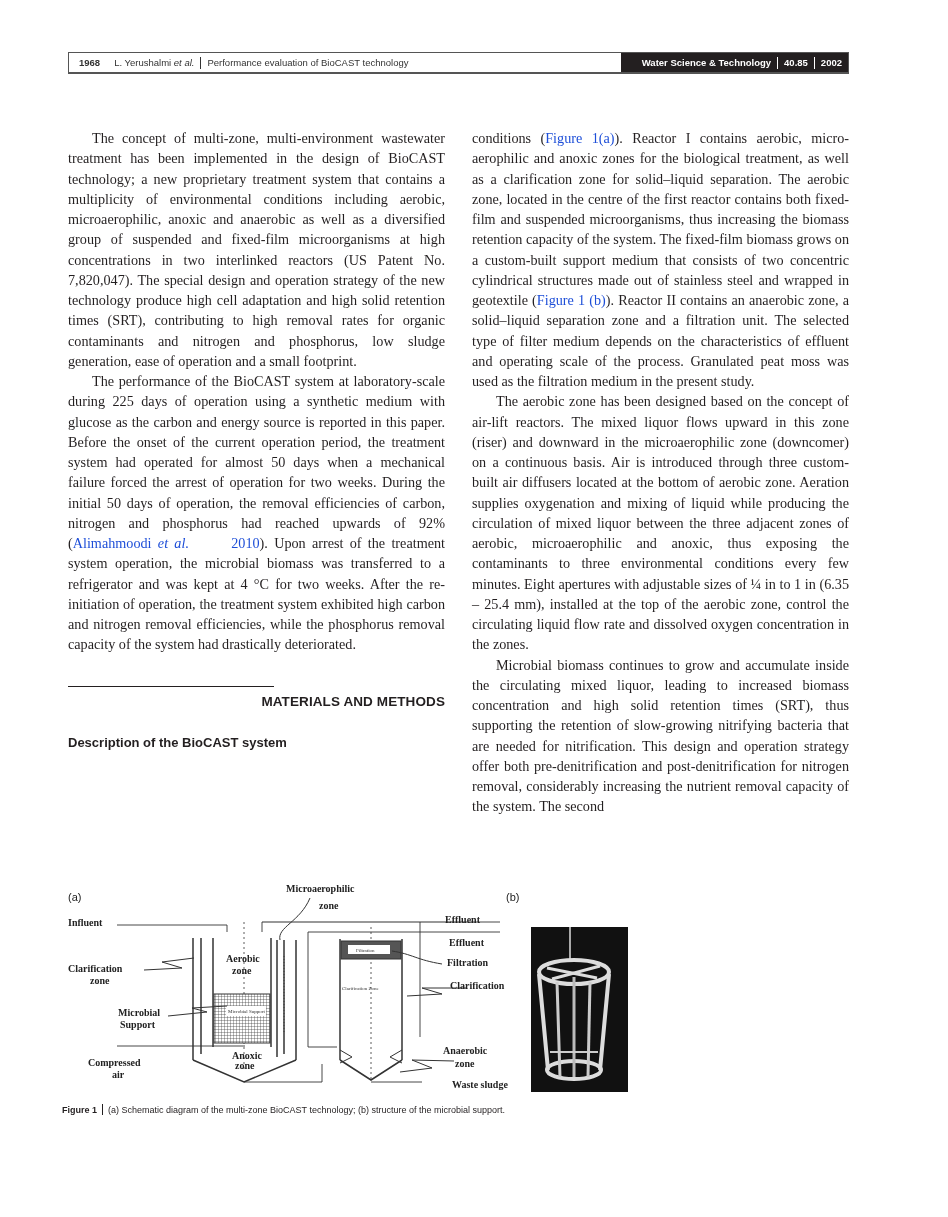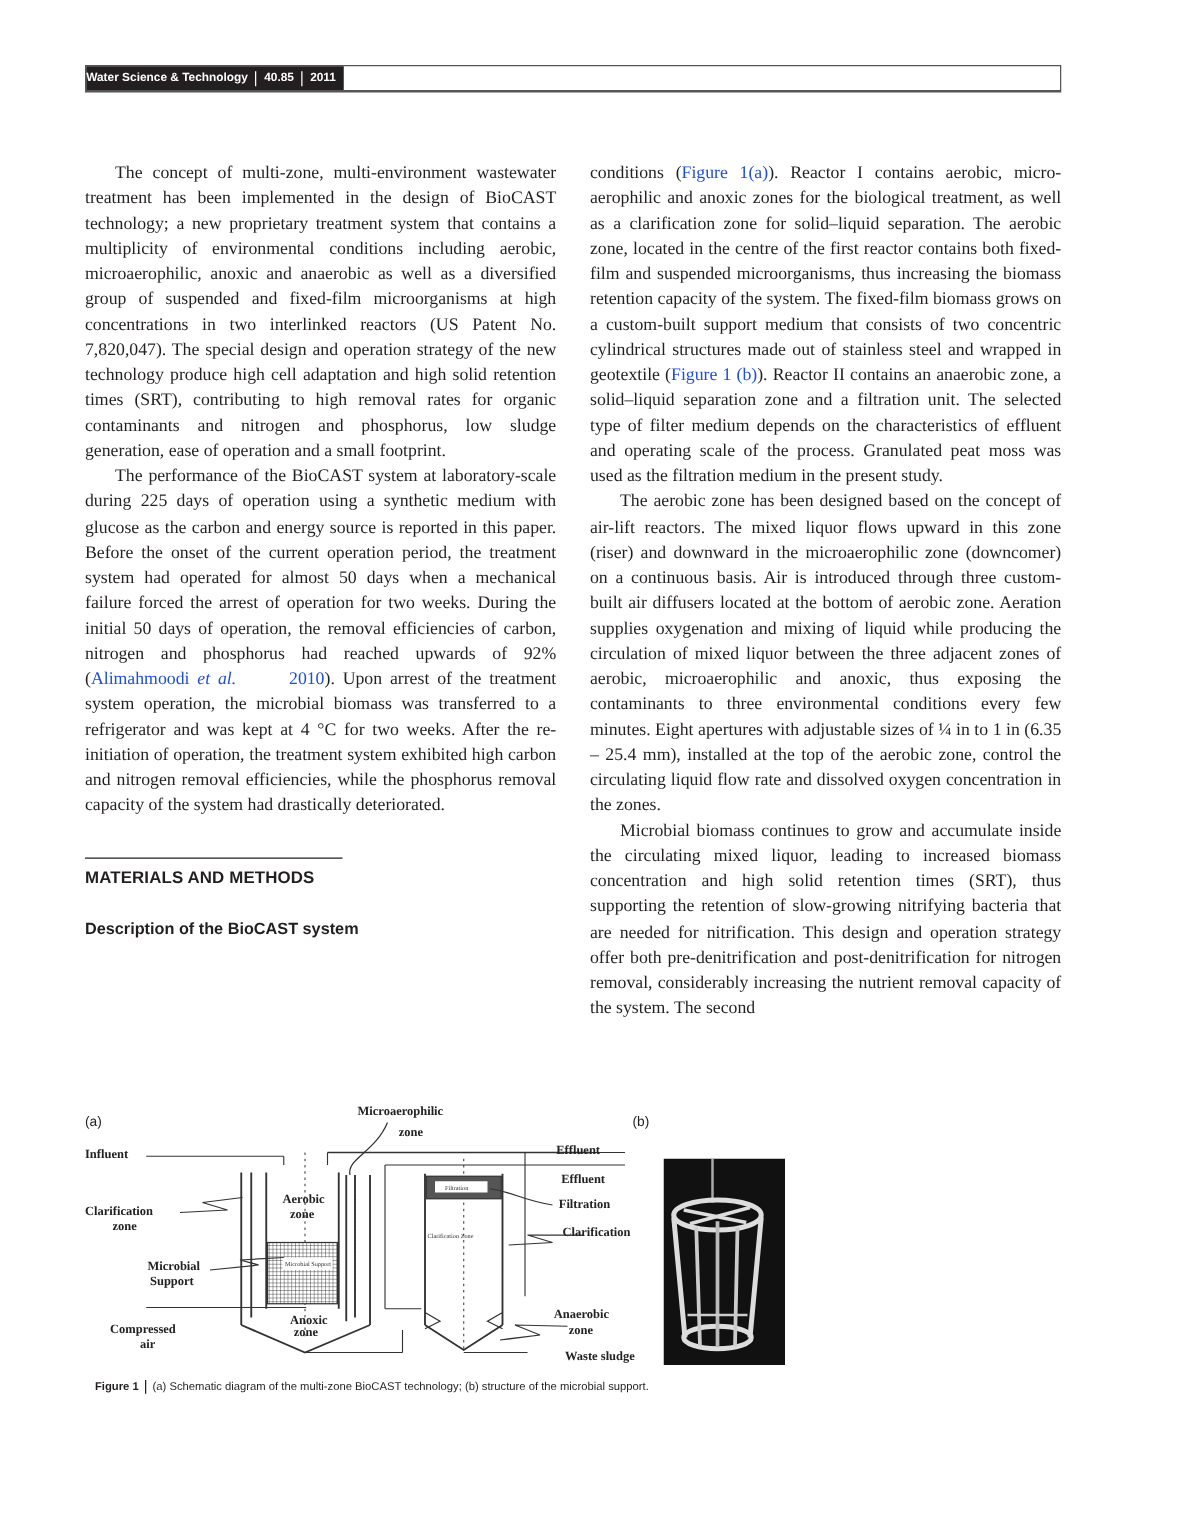--- a/index.html
+++ b/index.html
@@ -8,61 +8,67 @@
 
   
   .header { position: absolute; left: 68px; top: 52px; width: 781px; height: 22px;
             border: 1px solid #555; border-bottom: 2px solid #555; box-sizing: border-box;
             display: flex; align-items: center; font-family: "Liberation Sans", "DejaVu Sans", sans-serif;
             font-size: 9.5px; }
   .header .left { display: flex; align-items: center; padding-left: 10px; flex: 1; color: #333; }
   .header .pageno { font-weight: bold; margin-right: 14px; }
   .header .sep { display: inline-block; width: 1px; height: 12px; background: #333; margin: 0 6px; }
   .header .right { background: #231f20; color: #fff; height: 100%; display: flex; align-items: center;
-                   padding: 0 6px 0 0; font-weight: bold; }
+                   padding: 0 6px 0 21px; font-weight: bold; }
   .header .right .sep { background: #fff; }
 
   
   .col { position: absolute; top: 128px; width: 377px; font-size: 14.2px; line-height: 20.25px;
          text-align: justify; hyphens: manual; }
   .col.left { left: 68px; }
   .col.right { left: 472px; }
   .col p { margin: 0; font-family: Liberation Serif, serif; }
   .col p.indent { text-indent: 24px; }
   .link { color: #1d4ed8; }
   .sc { font-variant: small-caps; margin-left: 36px; }
 
   .section-rule { width: 206px; height: 1px; background: #231f20; margin-top: 31px; }
   .section-title { font-family: "Liberation Sans", "DejaVu Sans", sans-serif; font-weight: bold;
-                   font-size: 13.5px; margin-top: 5px; letter-spacing: 0.1px; text-align: left; }
+                   font-size: 13.5px; margin-top: 5px; letter-spacing: 0.1px; text-align: right; }
   .subsection-title { font-family: "Liberation Sans", "DejaVu Sans", sans-serif; font-weight: bold;
                       font-size: 13px; margin-top: 21px; text-align: left; }
   .after-sub { margin-top: 21px !important; }
 
   
   .figure { position: absolute; left: 62px; top: 882px; width: 570px; height: 210px; }
   .figure svg { display: block; }
-  .fig-caption { position: absolute; left: 76px; top: 1104px; font-family: "Liberation Sans", "DejaVu Sans", sans-serif;
-                 font-size: 9px; color: #231f20; display: flex; }
+  .fig-caption { position: absolute; left: 62px; top: 1104px; font-family: "Liberation Sans", "DejaVu Sans", sans-serif;
+                 font-size: 9px; color: #231f20; display: flex; align-items: center; }
   .fig-caption .label { font-weight: bold; }
   .fig-caption .sep { display: inline-block; width: 1px; height: 11px; background: #231f20; margin: 0 5px; }
   .diag-text { font-family: "Liberation Serif", "DejaVu Serif", serif; font-weight: bold; font-size: 10px; fill: #222; }
   .diag-small { font-family: "Liberation Serif", "DejaVu Serif", serif; font-size: 5px; fill: #333; }
   .panel-label { font-family: "Liberation Sans", "DejaVu Sans", sans-serif; font-size: 11px; fill: #222; }
 </style>
 </head>
 <body>
 
 <div class="header">
+  <div class="left">
+    <span class="pageno">1968</span>
+    <span><span>L. Yerushalmi </span><i>et al.</i></span>
+    <span class="sep"></span>
+    <span>Performance evaluation of BioCAST technology</span>
+  </div>
   <div class="right">
     <span>Water Science &amp; Technology</span>
     <span class="sep"></span>
     <span>40.85</span>
     <span class="sep"></span>
-    <span>2011</span>
+    <span>2002</span>
   </div>
 </div>
 
 <div class="col left">
   <p class="indent">The concept of multi-zone, multi-environment waste­water treatment has been implemented in the design of BioCAST technology; a new proprietary treatment system that contains a multiplicity of environmental conditions including aerobic, microaerophilic, anoxic and anaerobic as well as a diversified group of suspended and fixed-film microorganisms at high concentrations in two interlinked reactors (US Patent No. 7,820,047). The special design and operation strategy of the new technology produce high cell adaptation and high solid retention times (SRT), contribut­ing to high removal rates for organic contaminants and nitrogen and phosphorus, low sludge generation, ease of operation and a small footprint.</p>
   <p class="indent"><span>The performance of the BioCAST system at laboratory-scale during 225 days of operation using a synthetic medium with glucose as the carbon and energy source is reported in this paper. Before the onset of the current oper­ation period, the treatment system had operated for almost 50 days when a mechanical failure forced the arrest of oper­ation for two weeks. During the initial 50 days of operation, the removal efficiencies of carbon, nitrogen and phosphorus had reached upwards of 92% (</span><a class="link"><span>Alimahmoodi </span><i>et al.</i><span class="sc"> 2010</span></a><span>). Upon arrest of the treatment system operation, the microbial biomass was transferred to a refrigerator and was kept at 4 °C for two weeks. After the re-initiation of operation, the treat­ment system exhibited high carbon and nitrogen removal efficiencies, while the phosphorus removal capacity of the system had drastically deteriorated.</span></p>
   <div class="section-rule"></div>
   <div class="section-title">MATERIALS AND METHODS</div>
   <div class="subsection-title">Description of the BioCAST system</div>
 </div>

